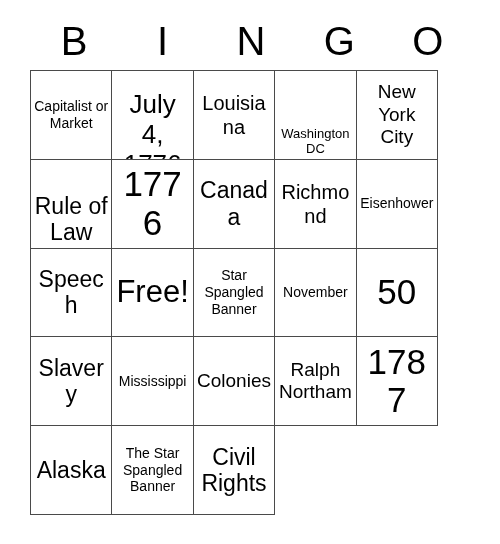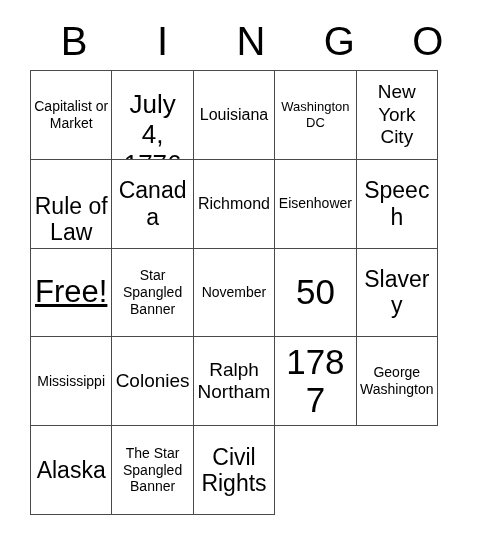--- a/index.html
+++ b/index.html
@@ -81,25 +81,25 @@
     text-align: center;
     line-height: 1.12;
     color: #000000;
     word-wrap: break-word;
     white-space: pre-line;
   }
 
   
   .fs-xs   { font-size: 13px; line-height: 1.20; }
   .fs-sm   { font-size: 14px; line-height: 1.20; }
-  .fs-md   { font-size: 16px; line-height: 1.20; }
+  .fs-md   { font-size: 20px; line-height: 1.20; }
   .fs-lg   { font-size: 19px; line-height: 1.18; }
   .fs-xl   { font-size: 23px; line-height: 1.15; }
   .fs-xxl  { font-size: 26px; line-height: 1.14; margin-top: 40px; }
-  .fs-huge { font-size: 31px; line-height: 1.12; text-decoration: underline; }
+  .fs-huge { font-size: 31px; line-height: 1.12; }
   .fs-mega { font-size: 35px; line-height: 1.10; }
 </style>
 </head>
 <body style="background: rgb(255, 255, 255); color: rgb(0, 0, 0);">
 
 <div id="card">
 
   <div id="header">
     <div class="header-letter">B</div>
     <div class="header-letter">I</div>
@@ -112,28 +112,31 @@
 
   <div class="cell" style="border-right-color: rgb(74, 74, 74); border-bottom-color: rgb(74, 74, 74);">
         <span class="cell-text fs-sm">Capitalist or Market</span>
       </div>
       <div class="cell" style="border-right-color: rgb(74, 74, 74); border-bottom-color: rgb(74, 74, 74);">
         <span class="cell-text fs-xxl">July 4, 1776</span>
       </div>
       <div class="cell" style="border-right-color: rgb(74, 74, 74); border-bottom-color: rgb(74, 74, 74);">
         <span class="cell-text fs-md">Louisiana</span>
       </div>
-      <div class="cell" style="border-right-color: rgb(74, 74, 74); border-bottom-color: rgb(74, 74, 74);">
+      <div class="cell" style="border-right-color: rgb(74, 74, 74); border-bottom-color: rgb(74, 74, 74); align-items: flex-end;">
         <span class="cell-text fs-xs">Washington DC</span>
       </div>
       <div class="cell" style="border-right-color: rgb(74, 74, 74); border-bottom-color: rgb(74, 74, 74);">
         <span class="cell-text fs-lg">New York City</span>
       </div>
       <div class="cell" style="border-right-color: rgb(74, 74, 74); border-bottom-color: rgb(74, 74, 74); align-items: flex-end;">
         <span class="cell-text fs-xl">Rule of Law</span>
+      </div>
+      <div class="cell" style="border-right-color: rgb(74, 74, 74); border-bottom-color: rgb(74, 74, 74);">
+        <span class="cell-text fs-mega">1776</span>
       </div>
       <div class="cell" style="border-right-color: rgb(74, 74, 74); border-bottom-color: rgb(74, 74, 74);">
         <span class="cell-text fs-xl">Canada</span>
       </div>
       <div class="cell" style="border-right-color: rgb(74, 74, 74); border-bottom-color: rgb(74, 74, 74);">
         <span class="cell-text fs-md">Richmond</span>
       </div>
       <div class="cell" style="border-right-color: rgb(74, 74, 74); border-bottom-color: rgb(74, 74, 74);">
         <span class="cell-text fs-sm">Eisenhower</span>
       </div>
@@ -161,23 +164,20 @@
       <div class="cell" style="border-right-color: rgb(74, 74, 74); border-bottom-color: rgb(74, 74, 74);">
         <span class="cell-text fs-lg">Colonies</span>
       </div>
       <div class="cell" style="border-right-color: rgb(74, 74, 74); border-bottom-color: rgb(74, 74, 74);">
         <span class="cell-text fs-lg">Ralph Northam</span>
       </div>
       <div class="cell" style="border-right-color: rgb(74, 74, 74); border-bottom-color: rgb(74, 74, 74);">
         <span class="cell-text fs-mega">1787</span>
       </div>
       <div class="cell" style="border-right-color: rgb(74, 74, 74); border-bottom-color: rgb(74, 74, 74);">
-        <span class="cell-text fs-sm">George Washington</span>
-      </div>
-      <div class="cell" style="border-right-color: rgb(74, 74, 74); border-bottom-color: rgb(74, 74, 74);">
         <span class="cell-text fs-xl">Alaska</span>
       </div>
       <div class="cell" style="border-right-color: rgb(74, 74, 74); border-bottom-color: rgb(74, 74, 74); justify-content: flex-end;">
         <span class="cell-text fs-sm">The Star Spangled Banner</span>
       </div>
       <div class="cell" style="border-right-color: rgb(74, 74, 74); border-bottom-color: rgb(74, 74, 74);">
         <span class="cell-text fs-xl">Civil Rights</span>
       </div>
     </div>
 

